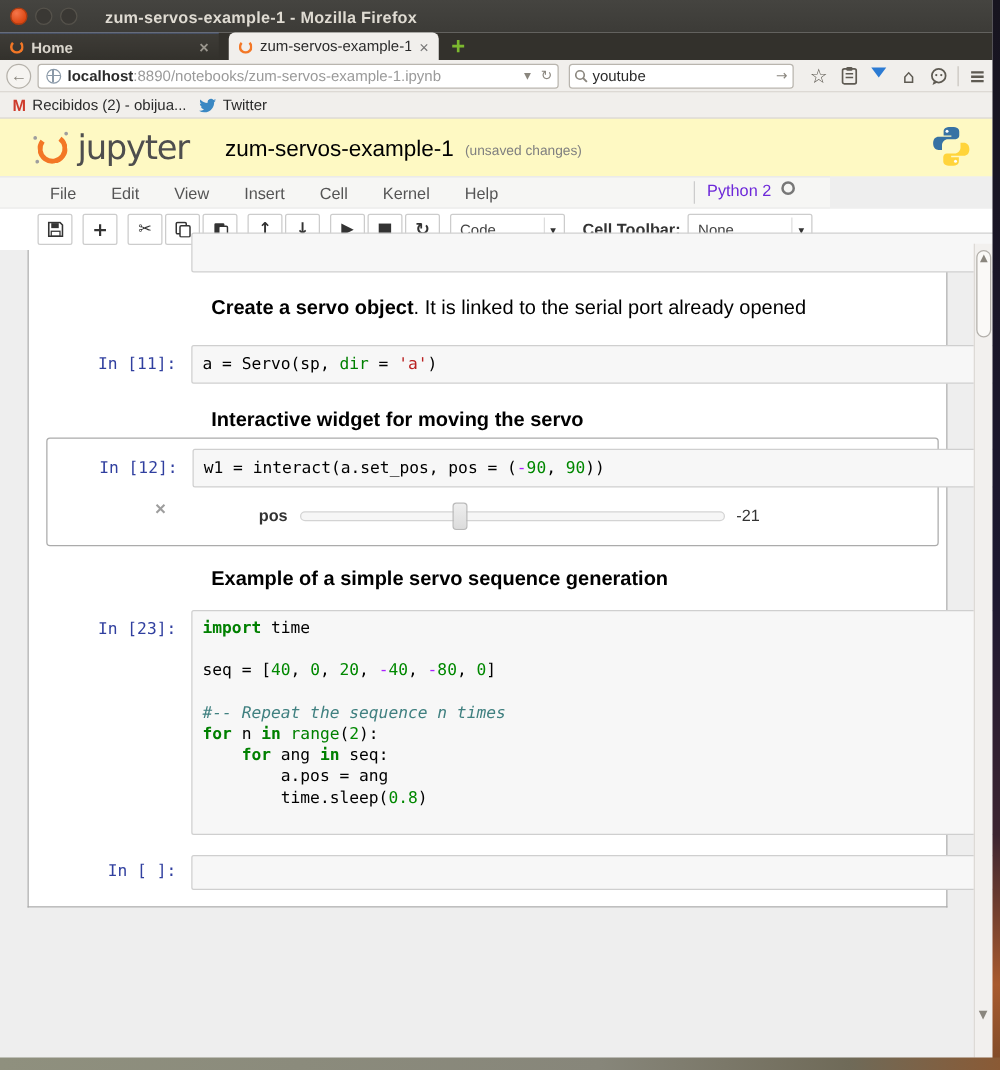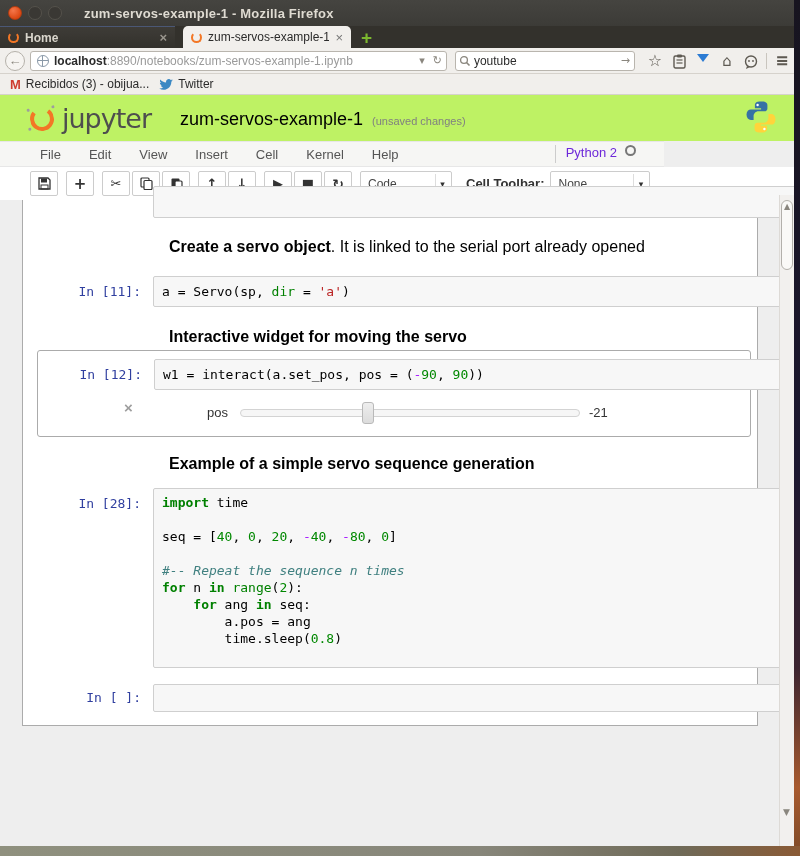--- a/index.html
+++ b/index.html
@@ -59,21 +59,21 @@
   .nav-sep { width:1px; height:16px; background:#c9c5be; margin:0 3px; }
 
   
   #bookmarksbar { left:0; top:74px; width:794px; height:21px; background:#f1efec; border-bottom:1px solid #d6d2cc;
     display:flex; align-items:center; font-size:12px; color:#2b2b2b; }
   .bm { display:flex; align-items:center; margin-left:10px; }
   .gmail-m { color:#ce3c2d; font-weight:bold; font-size:13px; margin-right:5px; }
   .bm-label { white-space:nowrap; }
 
   
-  #jp-header { left:0; top:95px; width:794px; height:46px; background:#bef264; }
+  #jp-header { left:0; top:95px; width:794px; height:46px; background:#fef9c3; }
   #jp-logo { left:30px; top:8px; display:flex; align-items:center; }
   .jp-arc { width:24px; height:24px; border-radius:50%; border:4px solid #f37726; border-top-color:transparent;
     transform:rotate(-8deg); position:relative; }
   .jp-dot { position:absolute; width:3px; height:3px; border-radius:50%; background:#9e9e9e; }
   #jp-logo-text { font-size:27px; color:#4e4e4e; margin-left:8px; letter-spacing:-1px; font-family:"DejaVu Sans",sans-serif; }
   #nb-title { left:180px; top:14px; font-size:18px; color:#000; }
   #nb-status { left:372px; top:20px; font-size:11px; color:#808080; }
   #python-logo { left:745px; top:5px; }
 
   
@@ -114,21 +114,21 @@
   .tok-nu { color:#008800; }
   .tok-st { color:#ba2121; }
   .tok-op { color:#aa22ff; }
   .tok-cm { color:#408080; font-style:italic; }
   .md-cell { position:absolute; left:146px; font-size:16px; color:#000; }
   .md-cell b { font-weight:bold; }
   #selected-cell { position:absolute; left:14px; top:150px; width:714px; height:87px;
     border:1px solid #ababab; border-radius:3px; background:#fff; }
   
   #widget-close { position:absolute; left:86px; top:48px; color:#9e9e9e; font-size:15px; font-weight:bold; }
-  #widget-label { position:absolute; left:169px; top:54px; font-size:13px; color:#333; }
+  #widget-label { position:absolute; left:169px; top:54px; font-size:13px; color:#333;font-weight:bold; }
   #slider-track { position:absolute; left:202px; top:58px; width:340px; height:8px; background:#f6f6f6;
     border:1px solid #d3d3d3; border-radius:5px; }
   #slider-handle { position:absolute; top:-8px; width:12px; height:22px; background:linear-gradient(#eee,#dcdcdc);
     border:1px solid #b9b9b9; border-radius:3px; }
   #widget-value { position:absolute; left:551px; top:54px; font-size:13px; color:#333; }
 
   
   #nb-scrollbar { left:779px; top:195px; width:15px; height:651px; background:#f2f0ee; border-left:1px solid #dddad6; }
   #nb-thumb { position:absolute; left:1px; top:5px; width:12px; height:70px; background:#faf9f7;
     border:1px solid #b3b0ab; border-radius:7px; text-align:center; color:#8a867e; font-size:8px; line-height:12px;
@@ -196,21 +196,21 @@
       </svg>
     </span>
     <span class="nav-sep"></span>
     <span class="nav-ic" style="font-size:16px;font-weight:bold">≡</span>
   </div>
 </div>
 
 <div class="abs" id="bookmarksbar">
   <span class="bm">
     <span class="gmail-m">M</span>
-    <span class="bm-label">Recibidos (3) - obijua...</span>
+    <span class="bm-label">Recibidos (2) - obijua...</span>
   </span>
   <span class="bm">
     <svg width="15" height="13" viewBox="0 0 15 13" style="margin-right:4px">
       <path d="M14 2.2c-.5.3-1 .4-1.6.5.6-.4 1-.9 1.2-1.5-.5.3-1.1.6-1.8.7A2.8 2.8 0 0 0 7 3.8c0 .2 0 .4.1.6C4.8 4.3 2.7 3.2 1.3 1.5c-.7 1.2-.3 2.7.8 3.5-.4 0-.8-.1-1.2-.3 0 1.3.9 2.4 2.1 2.7-.4.1-.8.1-1.2 0 .3 1.1 1.3 1.9 2.5 1.9A5.6 5.6 0 0 1 .2 10.5 7.9 7.9 0 0 0 4.5 11.8c5.1 0 8-4.3 7.8-8.1.5-.4 1-.9 1.7-1.5z" fill="#3b88c3"></path>
     </svg>
     <span class="bm-label">Twitter</span>
   </span>
 </div>
 
 <div class="abs" id="jp-header">
@@ -323,21 +323,21 @@
       <span id="widget-close">×</span>
       <span id="widget-label">pos</span>
       <div id="slider-track">
         <div id="slider-handle" style="left: calc(37.5% - 6px);"></div>
       </div>
       <span id="widget-value">-21</span>
     </div>
 
     <div class="md-cell" style="top:255px;"><b>Example of a simple servo sequence generation</b></div>
 
-    <div class="prompt" style="top:296px;">In [28]:</div>
+    <div class="prompt" style="top:296px;">In [23]:</div>
     <div class="input-area" style="top:288px; height:180px; padding-top:5px;">
       <div>
           <div class="cm-line"><span class="tok-kw">import</span><span> time</span></div>
           <div class="cm-line">&nbsp;</div>
           <div class="cm-line"><span>seq = [</span><span class="tok-nu">40</span><span>, </span><span class="tok-nu">0</span><span>, </span><span class="tok-nu">20</span><span>, </span><span class="tok-op">-</span><span class="tok-nu">40</span><span>, </span><span class="tok-op">-</span><span class="tok-nu">80</span><span>, </span><span class="tok-nu">0</span><span>]</span></div>
           <div class="cm-line">&nbsp;</div>
           <div class="cm-line"><span class="tok-cm">#-- Repeat the sequence n times</span></div>
           <div class="cm-line"><span class="tok-kw">for</span><span> n </span><span class="tok-kw">in</span><span> </span><span class="tok-bu">range</span><span>(</span><span class="tok-nu">2</span><span>):</span></div>
           <div class="cm-line"><span>    </span><span class="tok-kw">for</span><span> ang </span><span class="tok-kw">in</span><span> seq:</span></div>
           <div class="cm-line"><span>        a.pos = ang</span></div>

